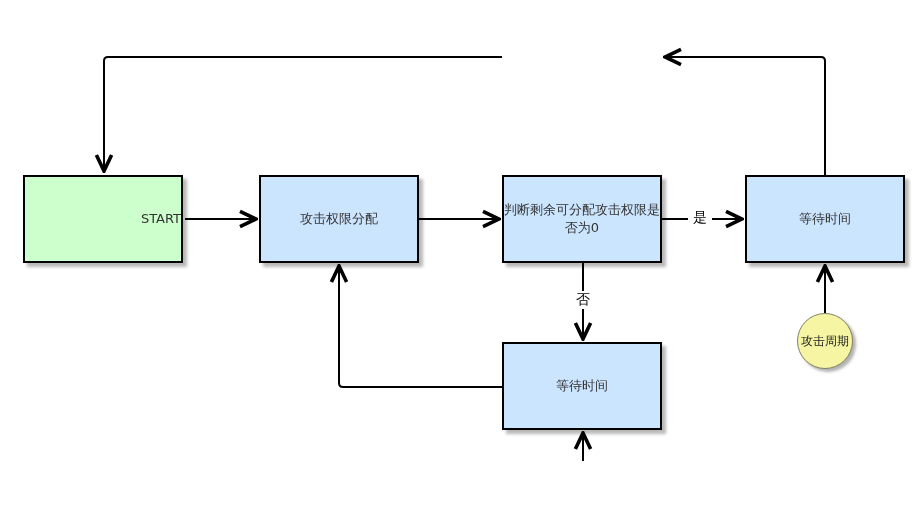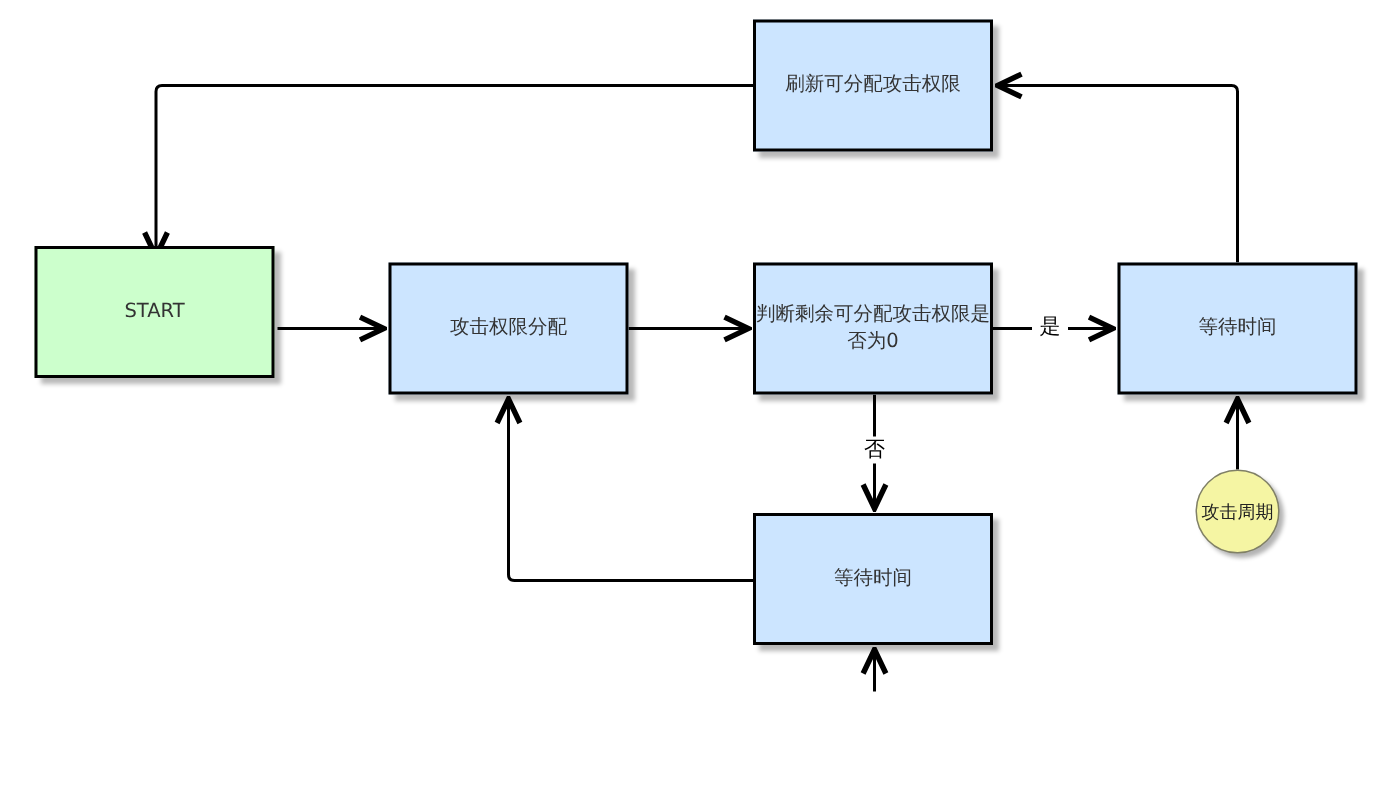--- a/index.html
+++ b/index.html
@@ -59,21 +59,21 @@
     transform: translate(-50%, -50%);
     background: #ffffff;
     color: #000000;
     font-size: 14px;
     padding: 0 5px;
     z-index: 3;
     white-space: nowrap;
   }
   
   #n-refresh     { left: 502px; top: 13px;  }
-  #n-start       { left: 23px;  top: 164px; }
+  #n-start       { left: 23px;  top: 175px; justify-content: flex-end; }
   #n-allocate    { left: 259px; top: 175px; }
   #n-decision    { left: 502px; top: 175px; padding: 0; justify-content: center; }
   #n-wait-right  { left: 745px; top: 175px; }
   #n-wait-bottom { left: 502px; top: 342px; }
   #n-cycle       { left: 797px; top: 313px; }
   #n-freq        { left: 555px; top: 461px; }
   #lbl-yes { left: 700px; top: 218px; }
   #lbl-no  { left: 583px; top: 300px; }
 </style>
 </head>
@@ -93,23 +93,20 @@
       <path d="M419,219 H498" marker-end="url(#arrow)"></path>
       <path d="M662,219 H741" marker-end="url(#arrow)"></path>
       <path d="M583,263 V338" marker-end="url(#arrow)"></path>
       <path d="M825,175 V61 Q825,57 821,57 H666" marker-end="url(#arrow)"></path>
       <path d="M502,387 H343 Q339,387 339,383 V267" marker-end="url(#arrow)"></path>
       <path d="M825,313 V267" marker-end="url(#arrow)"></path>
       <path d="M583,461 V434" marker-end="url(#arrow)"></path>
     </g>
   </svg>
 
-  <div class="node" id="n-refresh">
-    <span>刷新可分配攻击权限</span>
-  </div>
 
   <div class="node start" id="n-start">
     <span>START</span>
   </div>
 
   <div class="node" id="n-allocate">
     <span>攻击权限分配</span>
   </div>
 
   <div class="node" id="n-decision">

